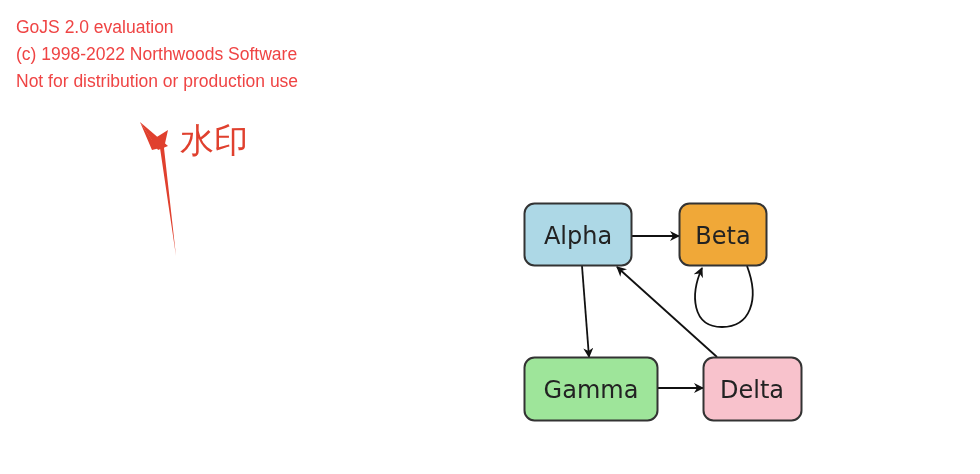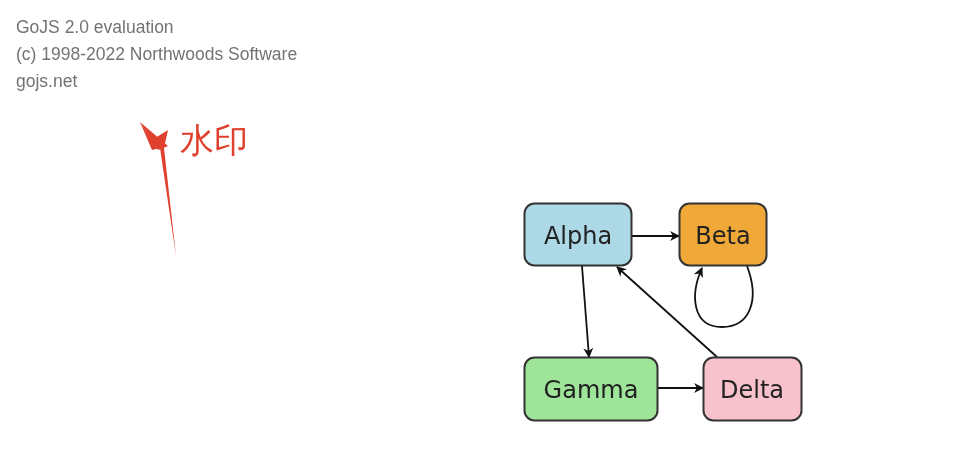--- a/index.html
+++ b/index.html
@@ -1,29 +1,29 @@
 <!DOCTYPE html>
 <html><head>
 <meta charset="utf-8">
 <style>
   html, body { margin:0; padding:0; background:#ffffff; }
   body { width:980px; height:474px; position:relative; overflow:hidden; font-family:"DejaVu Sans", sans-serif; }
-  .watermark { position:absolute; left:16px; top:14px; color:#737373; font-family:"Liberation Sans", sans-serif; font-size:17.5px; line-height:27px; }
+  .watermark { position:absolute; left:16px; top:14px; color:#ef4444; font-family:"Liberation Sans", sans-serif; font-size:17.5px; line-height:27px; }
   .watermark div { white-space:nowrap; }
   .annot { position:absolute; left:180px; top:120px; color:#e0402e; font-family:"DejaVu Sans", sans-serif; font-size:34px; line-height:40px; }
   svg.canvas { position:absolute; left:0; top:0; }
   .node-label { font-family:"DejaVu Sans", sans-serif; font-size:24px; fill:#222; }
 </style>
 </head>
 <body>
 
 <div class="watermark">
   <div>GoJS 2.0 evaluation</div>
   <div>(c) 1998-2022 Northwoods Software</div>
-  <div>gojs.net</div>
+  <div>Not for distribution or production use</div>
 </div>
 
 <div class="annot">水印</div>
 
 <svg class="canvas" width="980" height="474" viewBox="0 0 980 474">
   <defs>
     <marker id="arr" markerWidth="10" markerHeight="10" refX="9" refY="5" orient="auto" markerUnits="userSpaceOnUse">
       <path d="M0,0 L10,5 L0,10 L3,5 Z" fill="#111"></path>
     </marker>
   </defs>

